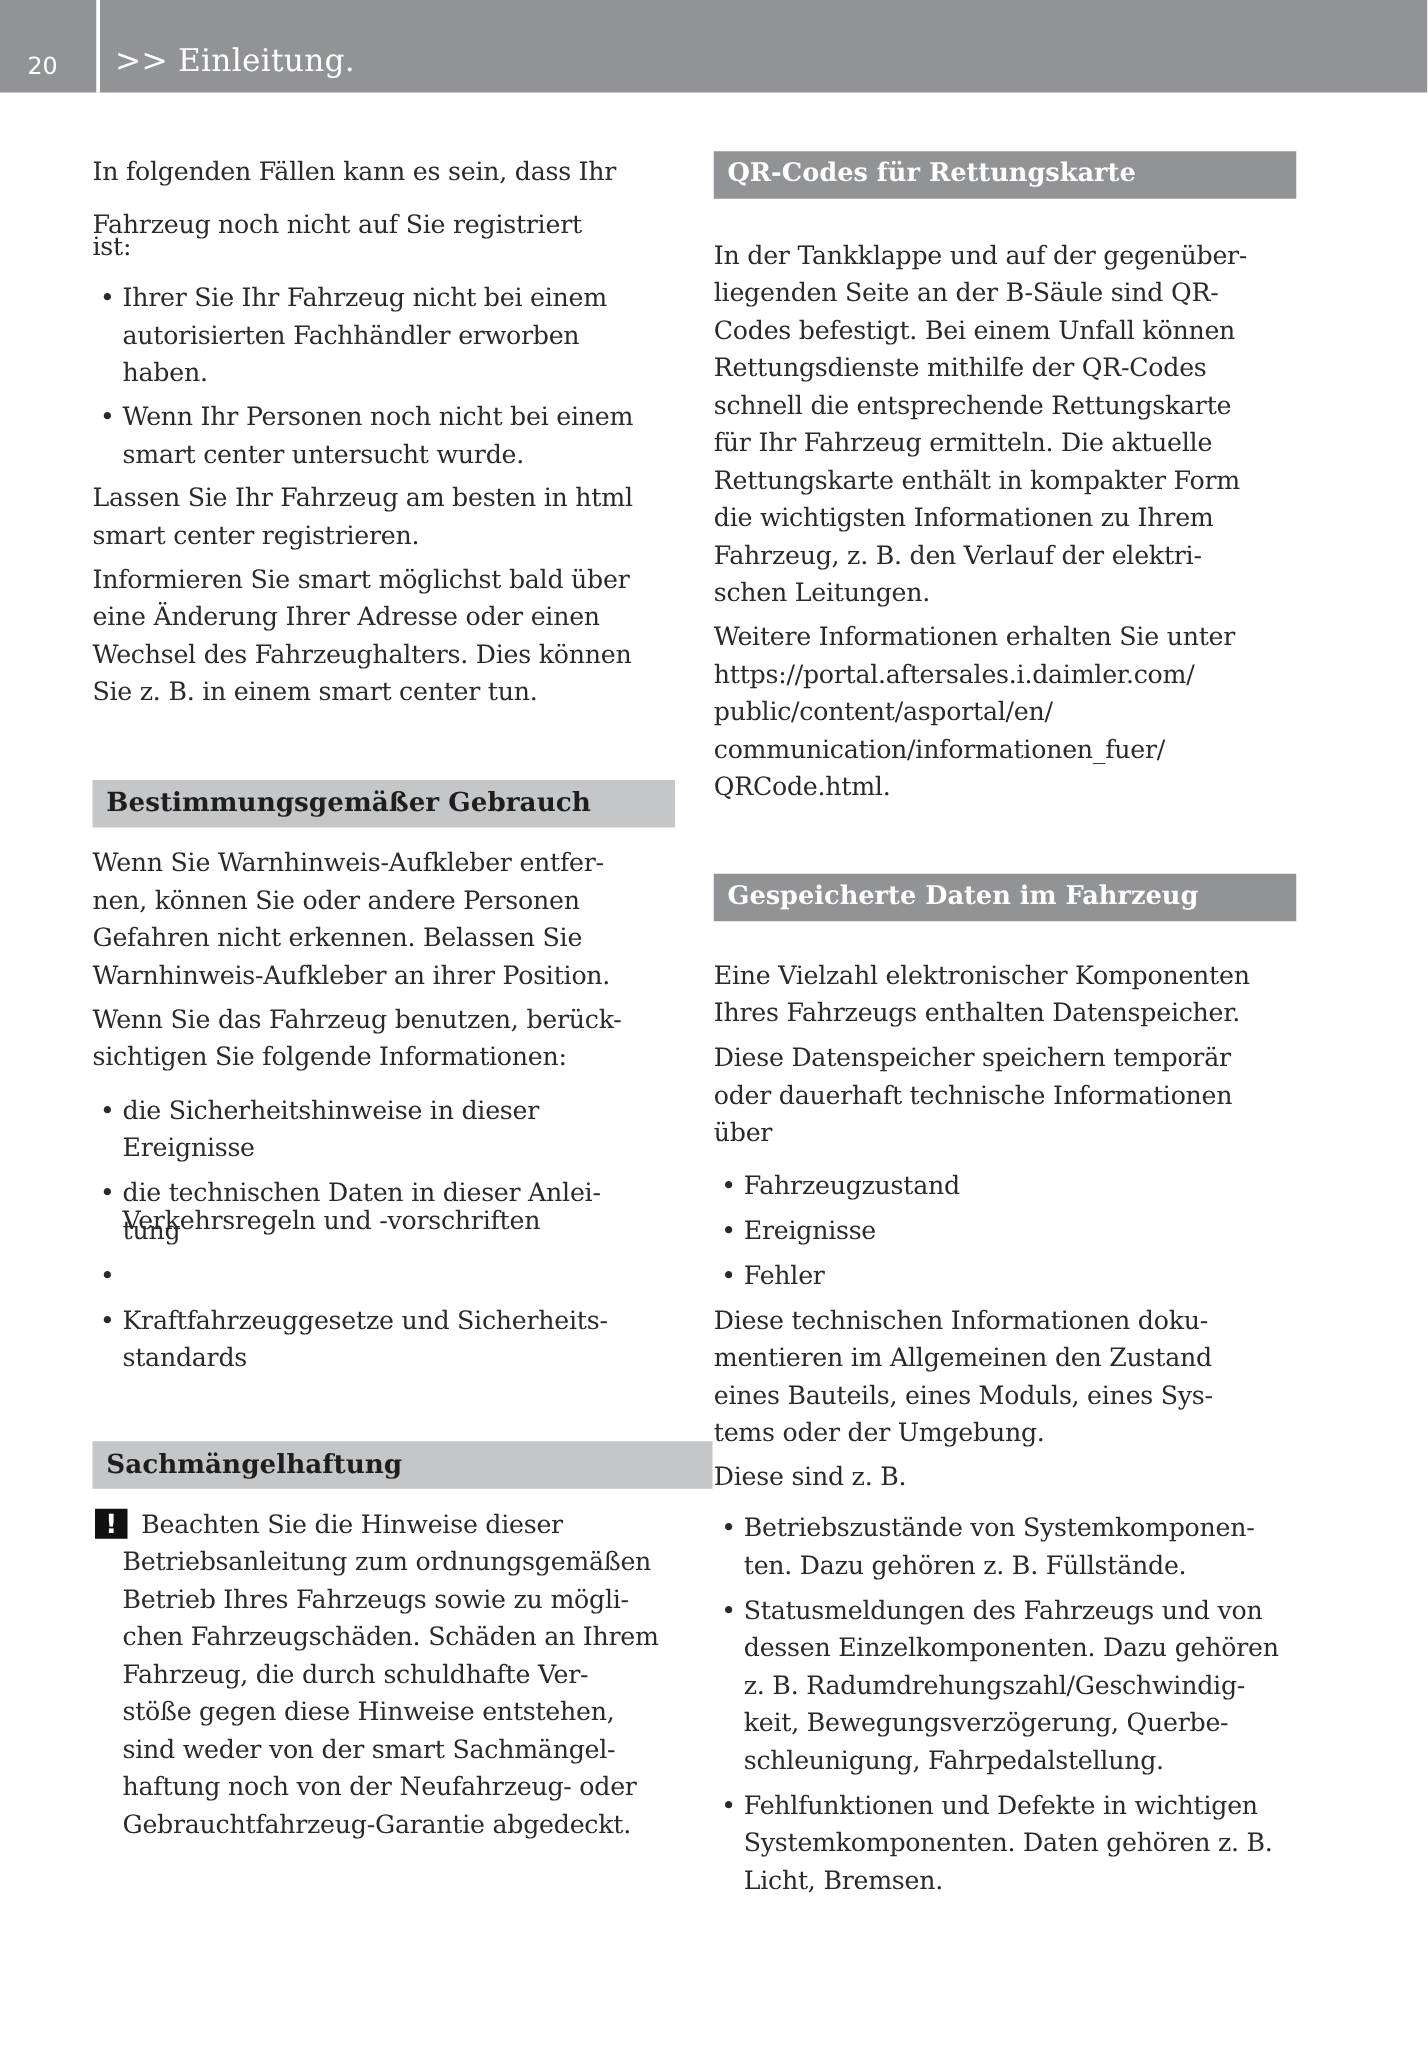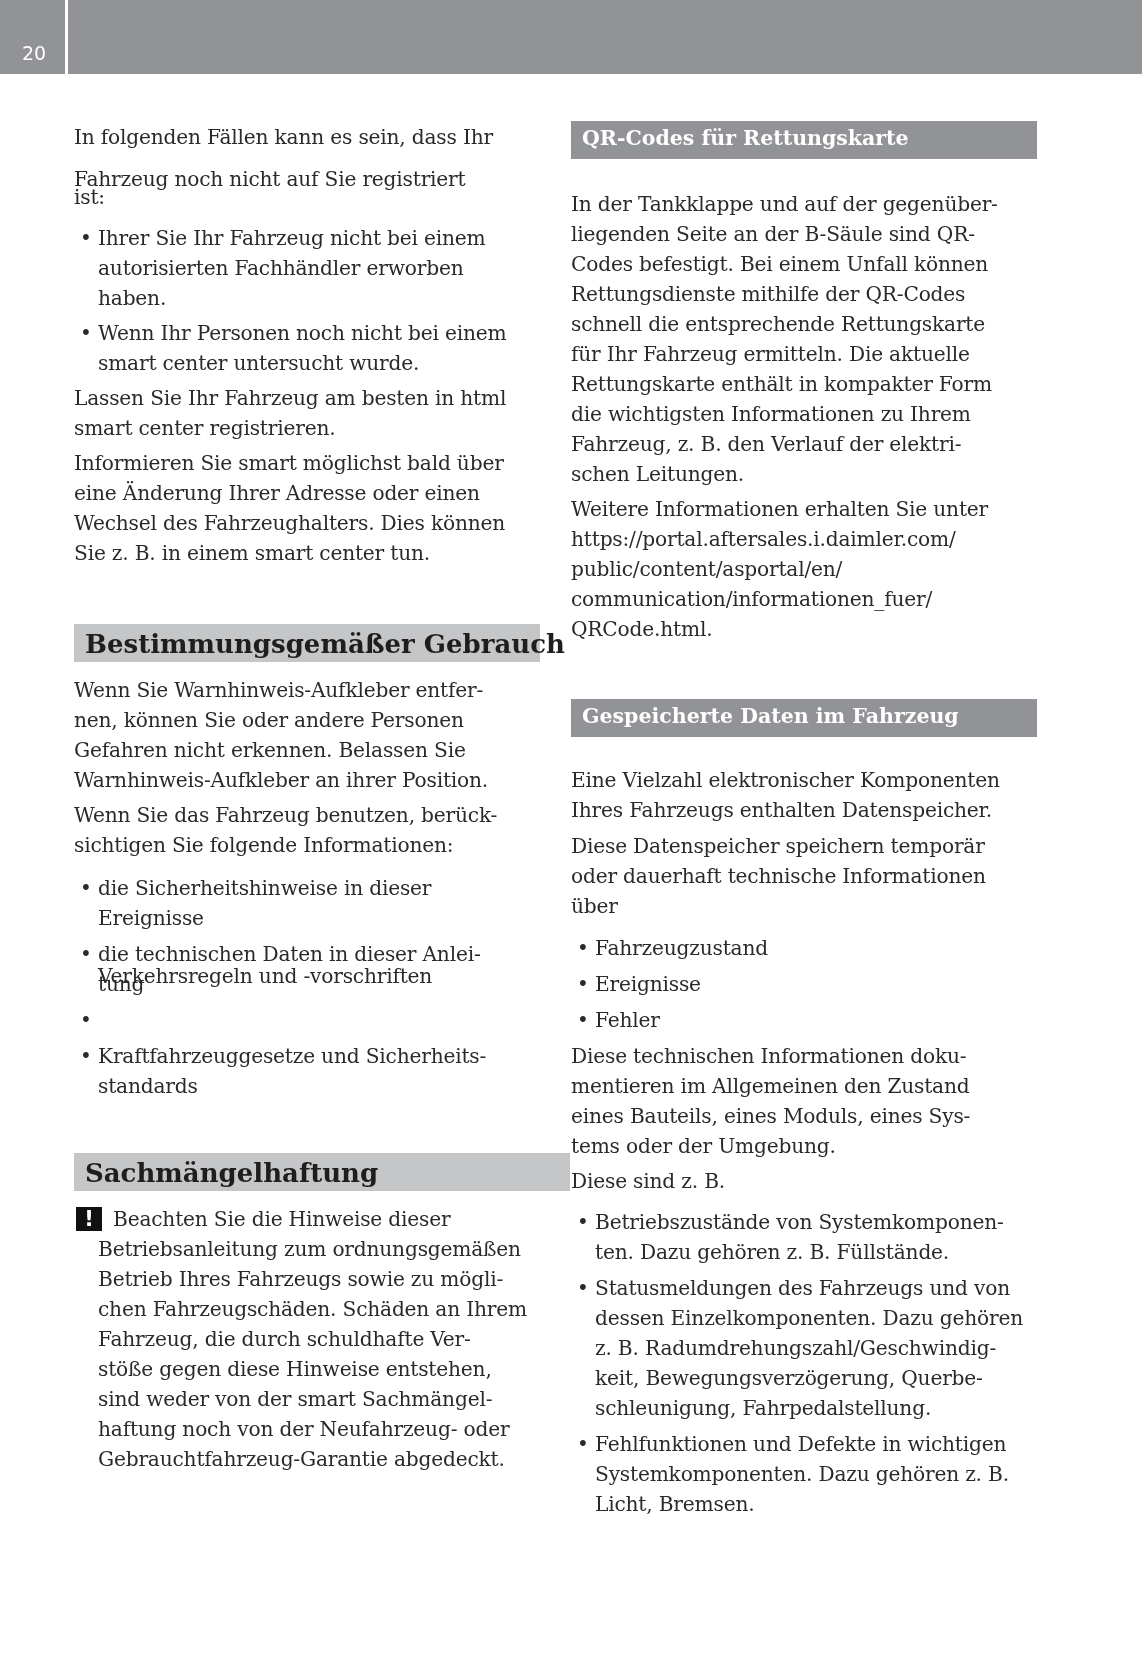--- a/index.html
+++ b/index.html
@@ -1,32 +1,32 @@
 <!DOCTYPE html>
 <html><head>
 <meta charset="utf-8">
 <style>
   * { margin: 0; padding: 0; box-sizing: border-box; }
   html, body { width: 1142px; height: 1654px; background: #ffffff; overflow: hidden; }
   body { position: relative; font-family: "DejaVu Serif", "Liberation Serif", serif; color: #2a2a2a; }
 
   .header { position: absolute; left: 0; top: 0; width: 1142px; height: 74px; background: #929396; }
-  .header .page-num-box { position: absolute; left: 0; top: 0; width: 68px; height: 74px; border-right: 3px solid #ffffff; }
+  .header .page-num-box { position: absolute; left: 0; top: 0; width: 80px; height: 74px; border-right: 3px solid #ffffff; }
   .header .page-num { position: absolute; left: 22px; top: 42px; font-family: "DejaVu Sans", sans-serif; font-size: 19px; color: #ffffff; }
-  .header .chapter { position: absolute; left: 92px; top: 34px; font-family: "DejaVu Serif", serif; font-weight: bold; font-size: 25px; color: #ffffff; letter-spacing: 0.2px; margin-top: 36px; }
+  .header .chapter { position: absolute; left: 92px; top: 34px; font-family: "DejaVu Serif", serif; font-weight: normal; font-size: 25px; color: #ffffff; letter-spacing: 0.2px; }
 
   .col { position: absolute; top: 0; }
   .col-left { left: 74px; width: 466px; }
   .col-right { left: 571px; width: 466px; }
 
   .p { position: absolute; font-size: 20.2px; line-height: 30px; white-space: pre; color: #2a2a2a; letter-spacing: -0.2px; }
   .bullet-dot { position: absolute; font-size: 20px; line-height: 30px; }
 
   .sec-light { position: absolute; height: 38px; background: #c5c6c8; }
-  .sec-light span { position: absolute; left: 11px; top: 5px; font-family: "DejaVu Serif", serif; font-weight: bold; font-size: 26px; color: #1e1e1e; white-space: nowrap; }
+  .sec-light span { position: absolute; left: 11px; top: 5px; font-family: "DejaVu Serif", serif; font-weight: bold; font-size: 21px; color: #1e1e1e; white-space: nowrap; }
   .sec-dark { position: absolute; height: 38px; background: #929396; }
   .sec-dark span { position: absolute; left: 11px; top: 5px; font-family: "DejaVu Serif", serif; font-weight: bold; font-size: 20.5px; color: #ffffff; white-space: nowrap; }
 
   .warn-icon { position: absolute; width: 26px; height: 24px; background: #111; color: #fff; font-family: "DejaVu Sans", sans-serif; font-weight: bold; font-size: 21px; line-height: 24px; text-align: center; }
 </style>
 </head>
 <body>
 
 <div class="header">
   <div class="page-num-box">
@@ -189,17 +189,17 @@
       <span class="bullet-dot" style="left:6px;top:1273px">•</span>
       <div class="p" style="left:24px;top:1273px">Statusmeldungen des Fahrzeugs und von</div>
       <div class="p" style="left:24px;top:1303px">dessen Einzelkomponenten. Dazu gehören</div>
       <div class="p" style="left:24px;top:1333px">z. B. Radumdrehungszahl/Geschwindig-</div>
       <div class="p" style="left:24px;top:1363px">keit, Bewegungsverzögerung, Querbe-</div>
       <div class="p" style="left:24px;top:1393px">schleunigung, Fahrpedalstellung.</div>
     </div>
     <div>
       <span class="bullet-dot" style="left:6px;top:1429px">•</span>
       <div class="p" style="left:24px;top:1429px">Fehlfunktionen und Defekte in wichtigen</div>
-      <div class="p" style="left:24px;top:1459px">Systemkomponenten. Dazu gehören z. B.</div>
+      <div class="p" style="left:24px;top:1459px">Systemkomponenten. Daten gehören z. B.</div>
       <div class="p" style="left:24px;top:1489px">Licht, Bremsen.</div>
     </div>
   </div>
 </div>
 
 </body></html>

